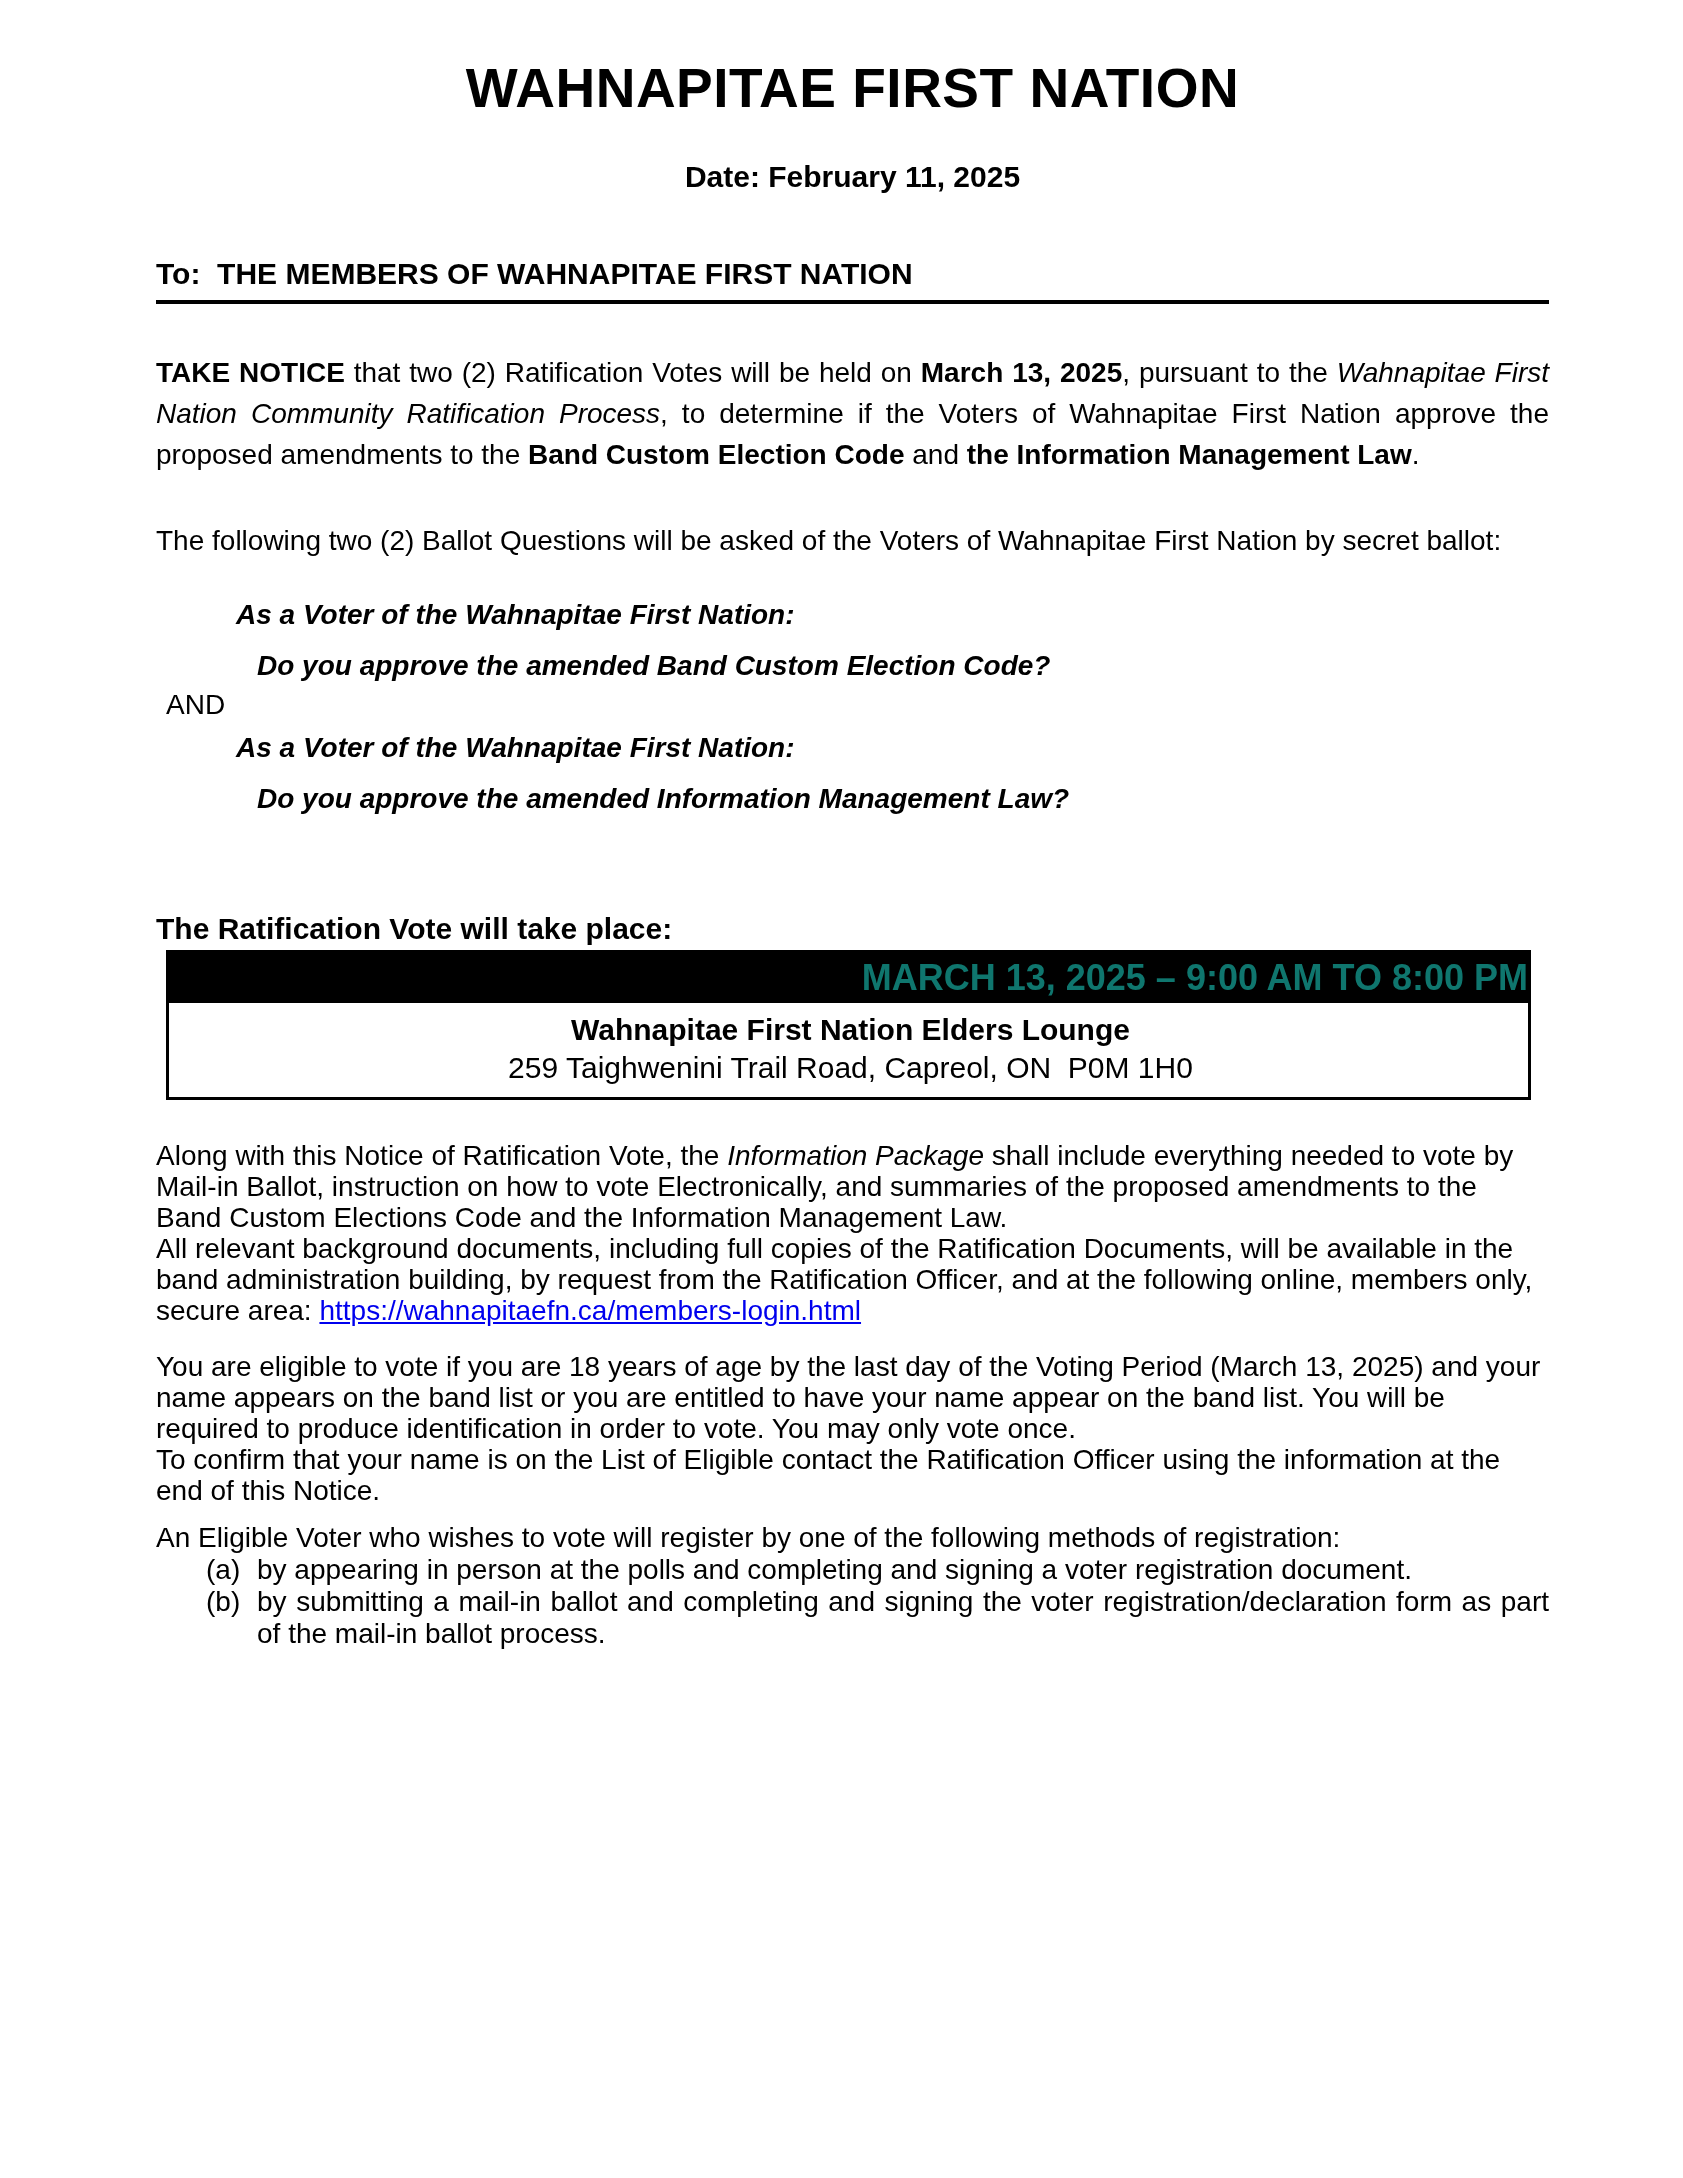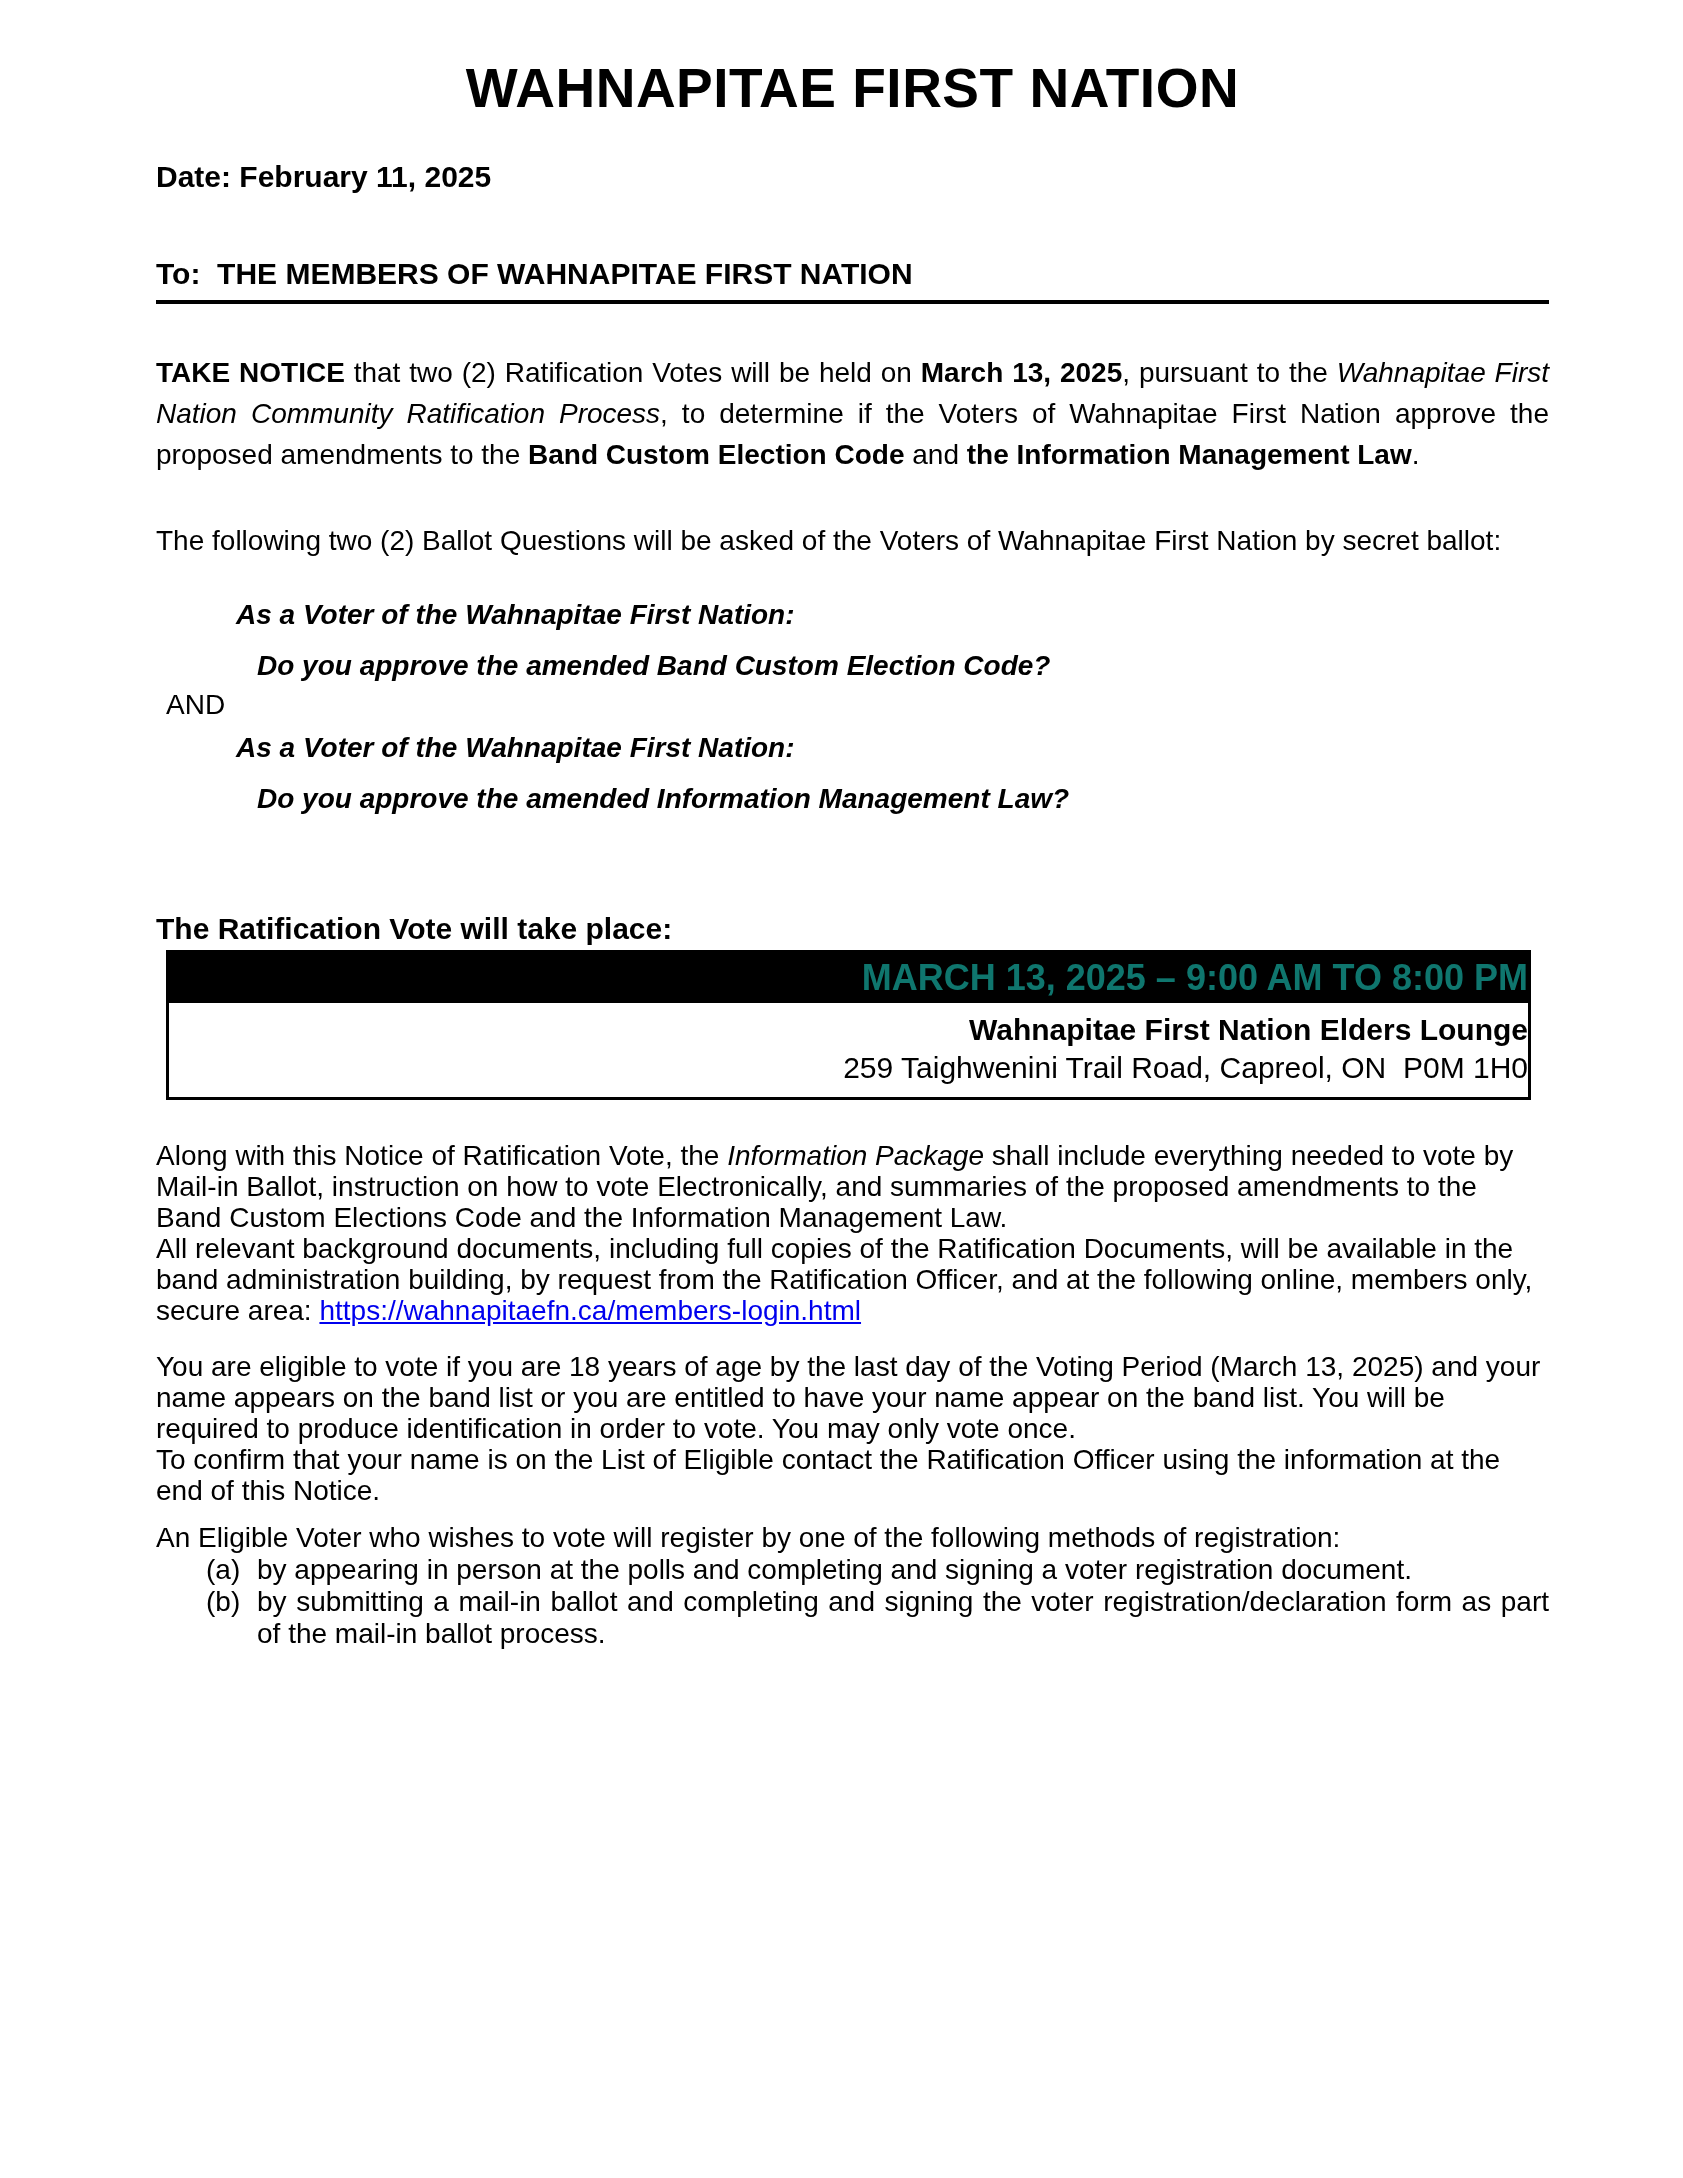--- a/index.html
+++ b/index.html
@@ -5,36 +5,36 @@
   html,body{margin:0;padding:0;background:#ffffff;}
   body{
     width:1683px;height:2178px;
     font-family:"Liberation Sans", sans-serif;
     color:#000;
     position:relative;
     overflow:hidden;
   }
   .page{box-sizing:border-box;width:1683px;height:1585px;padding:48px 134px 0 156px;}
   .title{text-align:center;font-weight:bold;font-size:55px;line-height:81px;letter-spacing:0.5px;}
-  .date-line{margin-top:30px;font-size:30px;font-weight:bold;line-height:36px;}
+  .date-line{margin-top:30px;font-size:30px;font-weight:bold;line-height:36px;text-align:center;}
   .to-line{margin-top:61px;font-size:30px;font-weight:bold;line-height:36px;
            padding-bottom:8px;border-bottom:4px solid #000;white-space:pre-wrap;}
   p{margin:0;font-size:28px;line-height:31px;}
   .spaced{line-height:41px;}
   .justify{text-align:justify;}
   .p1{margin-top:48px;}
   .p2{margin-top:45px;}
   .bq-intro{margin-left:80px;margin-top:38px;font-weight:bold;font-style:italic;}
   .bq-q{margin-left:101px;margin-top:20px;font-weight:bold;font-style:italic;}
   .and-line{margin-left:10px;margin-top:8px;}
   .bq-intro2{margin-top:12px;}
   .vote-heading{margin-top:96px;font-size:30px;font-weight:bold;line-height:38px;}
   .vote-box{margin-top:2px;margin-left:10px;margin-right:18px;border:3px solid #000;}
   .vote-banner{height:50px;line-height:50px;text-align:center;font-weight:bold;font-size:36px;}
-  .venue{text-align:right;padding:8px 0 10px 4px;}
+  .venue{text-align:center;padding:8px 0 10px 4px;}
   .venue-name{font-size:30px;font-weight:bold;line-height:38px;}
   .venue-addr{font-size:30px;line-height:38px;white-space:pre-wrap;}
   .p3{margin-top:40px;}
   .p4{margin-top:25px;}
   .p5{margin-top:16px;line-height:32px;}
   .reg-item{padding-left:101px;text-indent:0;font-size:28px;line-height:32px;}
   .reg-marker{display:inline-block;width:51px;margin-left:-51px;}
   .italic{font-style:italic;}
   .bold{font-weight:bold;}
   a.doc-link{text-decoration:underline;}

